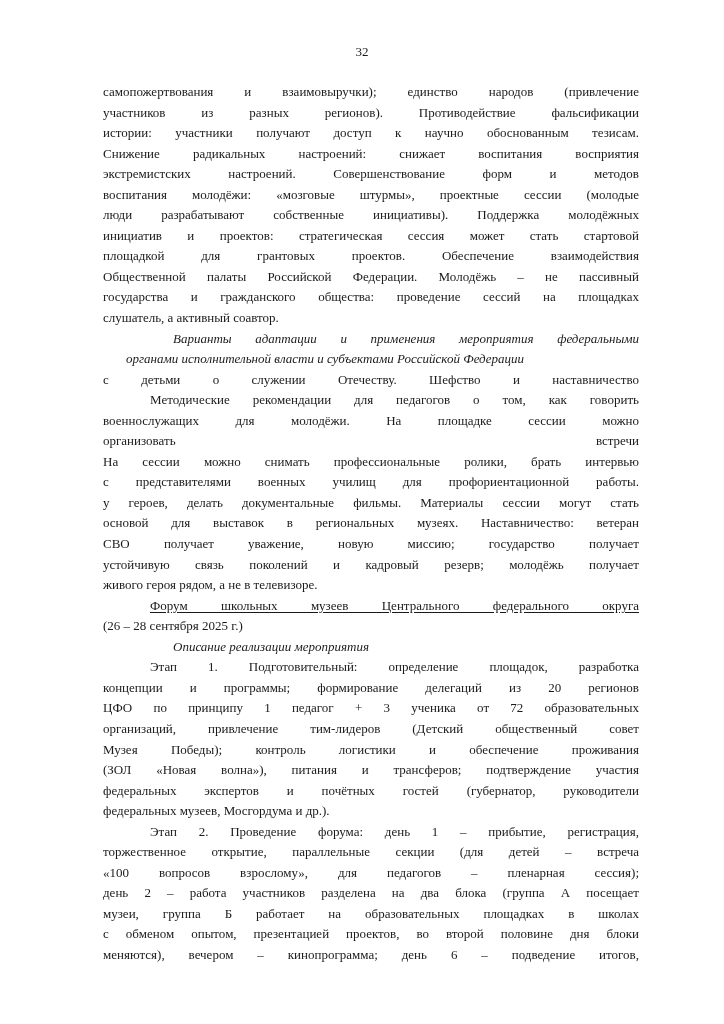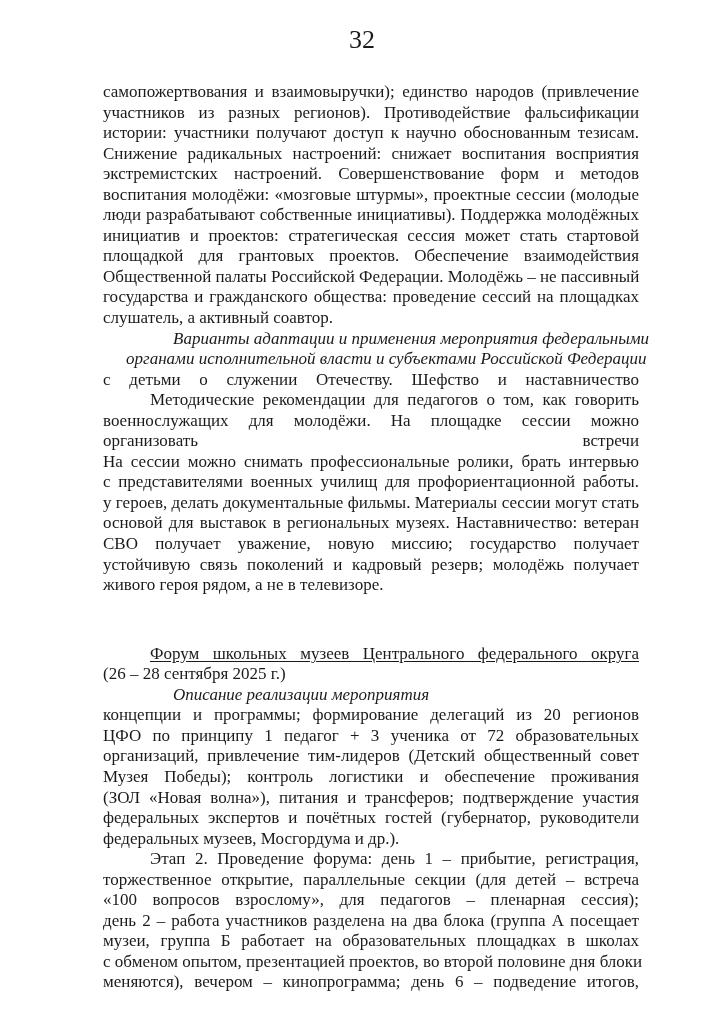--- a/index.html
+++ b/index.html
@@ -2,32 +2,32 @@
 <html><head>
   <meta charset="utf-8">
   <style>
     html, body { margin: 0; padding: 0; background: #ffffff; }
     body { width: 724px; height: 1024px; position: relative; overflow: hidden; }
     .page {
       position: absolute; left: 0; top: 0; width: 724px; height: 1024px; background: #fff;
       font-family: "Liberation Serif", "DejaVu Serif", serif; color: #1a1a1a;
     }
     .page-number {
-      position: absolute; top: 30px; left: 0; width: 724px; text-align: center;
-      font-size: 26px; line-height: 20px;
+      position: absolute; top: 42px; left: 0; width: 724px; text-align: center;
+      font-size: 13px; line-height: 20px;
     }
     .body-text {
       position: absolute; left: 103px; top: 82px; width: 536px;
-      font-size: 17px; line-height: 20.55px;
+      font-size: 13px; line-height: 20.55px;
     }
     .line { display: block; height: 20.55px; white-space: nowrap; text-align: justify; text-align-last: justify; }
     .line.last { text-align-last: left; }
     .indent { padding-left: 47px; }
     .italic { font-style: italic; margin-left: 23px; }
-    .underline { text-decoration: underline; text-underline-offset: 2px; margin-top: 48px; }
+    .underline { text-decoration: underline; text-underline-offset: 2px; }
   </style>
 </head>
 <body>
 
 <div class="page">
   <div class="page-number">32</div>
 
   <div class="body-text">
 
     <div>
@@ -67,20 +67,21 @@
     <div>
       <span class="line indent underline">Форум школьных музеев Центрального федерального округа</span>
       <span class="line last">(26 – 28 сентября 2025 г.)</span>
     </div>
 
     <div class="italic">
       <span class="line indent last">Описание реализации мероприятия</span>
     </div>
 
     <div>
+      <span class="line indent">Этап 1. Подготовительный: определение площадок, разработка</span>
       <span class="line">концепции и программы; формирование делегаций из 20 регионов</span>
       <span class="line">ЦФО по принципу 1 педагог + 3 ученика от 72 образовательных</span>
       <span class="line">организаций, привлечение тим-лидеров (Детский общественный совет</span>
       <span class="line">Музея Победы); контроль логистики и обеспечение проживания</span>
       <span class="line">(ЗОЛ «Новая волна»), питания и трансферов; подтверждение участия</span>
       <span class="line">федеральных экспертов и почётных гостей (губернатор, руководители</span>
       <span class="line last">федеральных музеев, Мосгордума и др.).</span>
     </div>
 
     <div>

